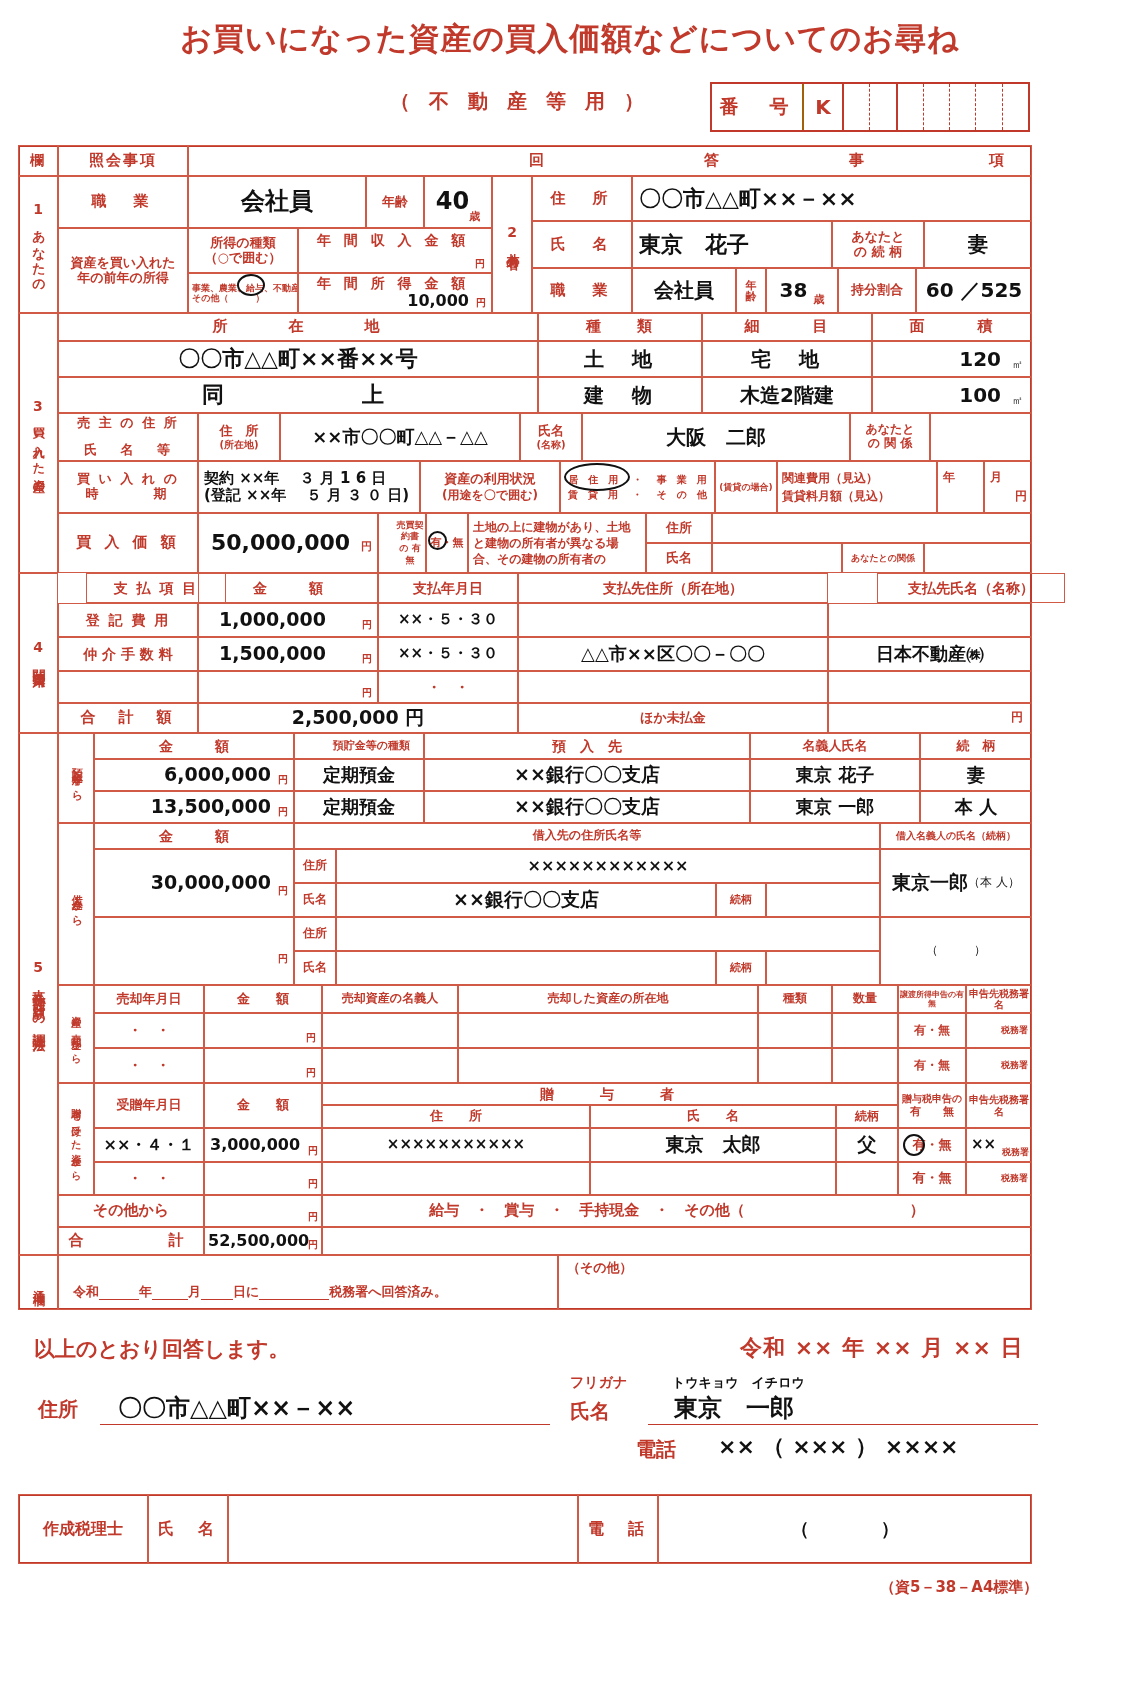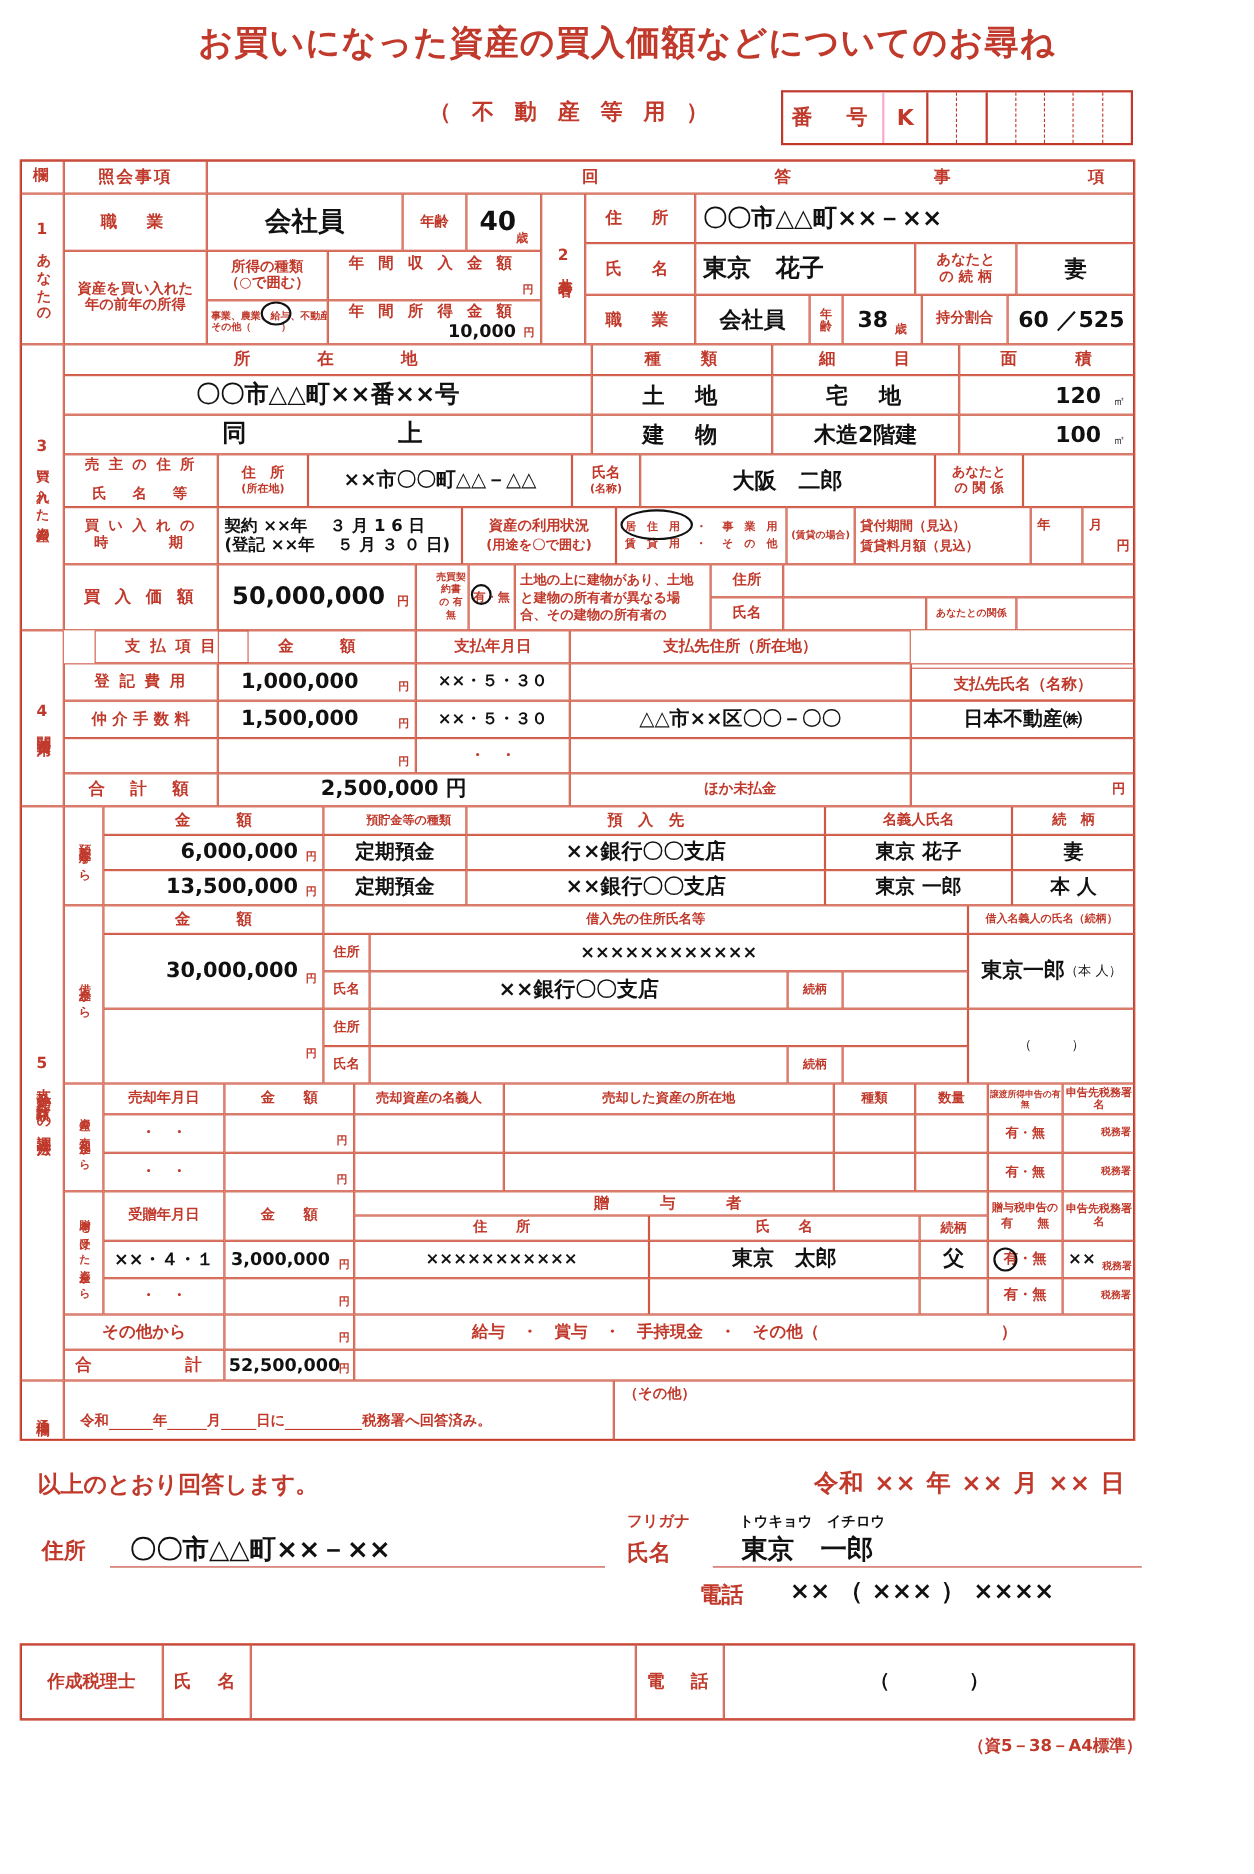--- a/index.html
+++ b/index.html
@@ -29,21 +29,21 @@
     font-family:"DejaVu Sans","Liberation Sans",sans-serif;
   }
   
   .numbox{
     position:absolute; left:710px; top:82px; width:320px; height:50px;
     border:2px solid #c0392b; display:flex; align-items:stretch;
   }
   .numbox .lab{
     width:92px; display:flex; align-items:center; justify-content:center;
     color:#c0392b; font-weight:bold; font-size:19px; letter-spacing:6px;
-    border-right:2px solid #f9a8d4;
+    border-right:2px solid #a16207;
     font-family:"DejaVu Sans","Liberation Sans",sans-serif;
   }
   .numbox .k{
     width:40px; display:flex; align-items:center; justify-content:center;
     color:#c0392b; font-weight:bold; font-size:20px;
     border-right:2px solid #c0392b;
     font-family:"DejaVu Sans","Liberation Sans",sans-serif;
   }
   .numbox .cells{ flex:1; display:flex; }
   .numbox .cells .c{ flex:1; border-right:1px dashed #c0392b; }
@@ -285,21 +285,21 @@
         <span class="hdr f10">賃　貸　用</span>
         <span class="hdr f10">・</span>
         <span class="hdr f10">そ　の　他</span>
       </div>
     </div>
   </div>
   <div class="circle-mark" style="left:564px; top:463px; width:66px; height:28px;"></div>
   <div class="cell bd hdr f9" style="left:715px; top:461px; width:62px; height:52px;">(賃貸の場合)</div>
   <div class="cell bd" style="left:777px; top:461px; width:160px; height:52px;">
     <div style="display:flex;flex-direction:column;align-items:flex-start;padding-left:4px;width:100%;line-height:1.5;">
-      <span class="hdr f12 nowrap">貸付期間（見込）</span>
+      <span class="hdr f12 nowrap">関連費用（見込）</span>
       <span class="hdr f12 nowrap">賃貸料月額（見込）</span>
     </div>
   </div>
   <div class="cell bd" style="left:937px; top:461px; width:47px; height:52px;">
     <div style="display:flex;flex-direction:column;width:100%;line-height:1.6;align-items:flex-start;padding-left:5px;">
       <span class="hdr f12">年</span>
       <span class="hdr f12" style="visibility:hidden;">·</span>
     </div>
   </div>
   <div class="cell bd" style="left:984px; top:461px; width:48px; height:52px;">
@@ -340,21 +340,21 @@
   <div class="cell bd" style="left:18px; top:573px; width:40px; height:160px;">
     <div style="display:flex;flex-direction:column;align-items:center;">
       <span class="hdr f14">4</span>
       <span class="hdr f13 vtxt" style="margin-top:4px;">関連費用</span>
     </div>
   </div>
   <div class="cell bd hdr f14 sp2" style="left:58px; top:573px; width:140px; height:30px;margin-left:28px;">支 払 項 目</div>
   <div class="cell bd hdr f14" style="left:198px; top:573px; width:180px; height:30px;">金　　　額</div>
   <div class="cell bd hdr f14" style="left:378px; top:573px; width:140px; height:30px;">支払年月日</div>
   <div class="cell bd hdr f14" style="left:518px; top:573px; width:310px; height:30px;">支払先住所（所在地）</div>
-  <div class="cell bd hdr f14" style="left:828px; top:573px; width:204px; height:30px;margin-top:34px;">支払先氏名（名称）</div>
+  <div class="cell bd hdr f14" style="left:877px; top:573px; width:188px; height:30px;">支払先氏名（名称）</div>
 
   <div class="cell bd hdr f14 sp2" style="left:58px; top:603px; width:140px; height:34px;">登 記 費 用</div>
   <div class="cell bd" style="left:198px; top:603px; width:180px; height:34px;">
     <span class="val f19" style="position:absolute;left:20px;">1,000,000</span>
     <span class="hdr f10" style="position:absolute;right:5px;bottom:6px;">円</span>
   </div>
   <div class="cell bd val f15" style="left:378px; top:603px; width:140px; height:34px;">××・５・３０</div>
   <div class="cell bd val f18" style="left:518px; top:603px; width:310px; height:34px;"></div>
   <div class="cell bd val f18" style="left:828px; top:603px; width:204px; height:34px;"></div>
 

